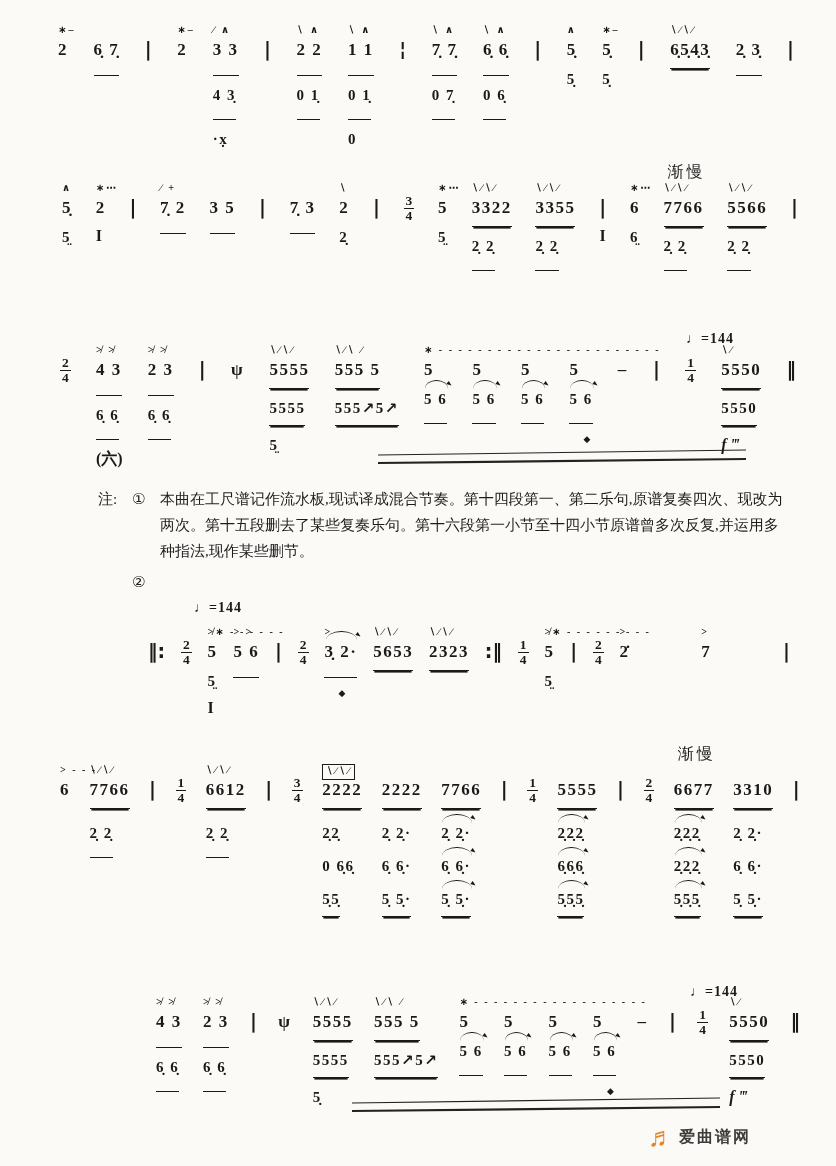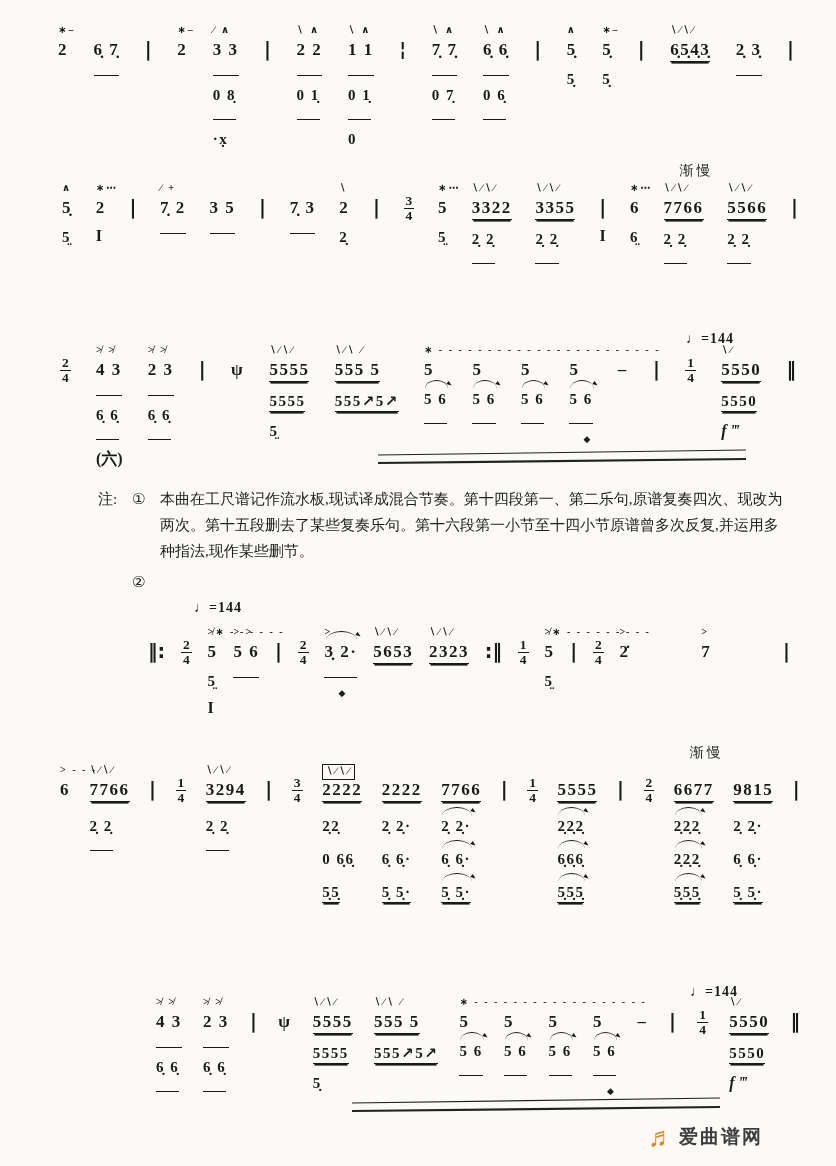--- a/index.html
+++ b/index.html
@@ -10,61 +10,61 @@
   .items{display:flex;justify-content:space-between;align-items:flex-start;}
   .sys1{top:24px;left:58px}   .sys1 .items{width:736px}
   .sys2{top:182px;left:62px}  .sys2 .items{width:736px}
   .sys3{top:344px;left:60px}  .sys3 .items{width:736px}
   .sys4{top:600px;left:148px} .sys4 .items{width:642px;margin-top:26px}
   .sys5{top:764px;left:60px}  .sys5 .items{width:740px}
   .sys6{top:996px;left:156px} .sys6 .items{width:644px}
   .grp{position:relative;padding-top:16px;}
   .m{font-weight:700;font-size:17px;line-height:20px;letter-spacing:1.5px;white-space:pre;min-height:20px;width:max-content;position:relative;}
   .u1{border-bottom:1.6px solid #1a1a1a;padding-bottom:15px;}
-  .u2{border-bottom:1.6px solid #1a1a1a;padding-bottom:1px;box-shadow:0 3px 0 -1.4px #1a1a1a;}
+  .u2{border-bottom:1.6px solid #1a1a1a;padding-bottom:8px;box-shadow:0 3px 0 -1.4px #1a1a1a;}
   .mkr{position:absolute;top:0;left:0;height:14px;font-size:10px;font-weight:700;letter-spacing:2px;white-space:nowrap;color:#141414;z-index:2;}
   .mkr.box{border:1.2px solid #1a1a1a;padding:0 3px;}
   .sub{margin-top:10px;font-weight:700;font-size:15px;line-height:18px;letter-spacing:1.5px;white-space:pre;position:relative;width:max-content;}
   .sys5 .sub{margin-top:15px;}
   .sub.arc::before{content:"";position:absolute;top:-10px;left:1px;right:-1px;height:8px;
      border-top:1.6px solid #161616;border-radius:50% 50% 0 0/100% 100% 0 0;}
   .sub.arc::after{content:"";position:absolute;top:-8px;right:-5px;width:0;height:0;
      border-left:5px solid #161616;border-top:2.5px solid transparent;border-bottom:2.5px solid transparent;transform:rotate(38deg);}
   .m.arcm::before{content:"";position:absolute;top:-11px;left:2px;right:0;height:8px;
      border-top:1.6px solid #161616;border-radius:50% 50% 0 0/100% 100% 0 0;}
   .m.arcm::after{content:"";position:absolute;top:-9px;right:-4px;width:0;height:0;
      border-left:5px solid #161616;border-top:2.5px solid transparent;border-bottom:2.5px solid transparent;transform:rotate(38deg);}
   .barwrap{display:flex;flex-direction:column;align-items:center;}
   .bar{margin-top:15px;font-weight:700;font-size:19px;line-height:21px;letter-spacing:0;font-family:"DejaVu Sans",sans-serif;}
   .ts{margin-top:13px;display:flex;flex-direction:column;align-items:center;font-weight:700;font-size:13.5px;line-height:12px;}
   .ts .n{border-bottom:1.5px solid #1a1a1a;padding:0 2px 1px;}
   .ts .d{padding-top:1px;}
   .sec{margin-top:9px;font-weight:700;font-size:16px;letter-spacing:0;font-family:"Liberation Serif",serif;}
-  .lbl{position:absolute;top:-20px;left:16px;font-size:14px;font-weight:400;letter-spacing:3px;white-space:nowrap;}
+  .lbl{position:absolute;top:-20px;left:4px;font-size:16px;font-weight:400;letter-spacing:3px;white-space:nowrap;}
   .dyn{font-style:italic;letter-spacing:0;font-size:16px;}
   .dia{font-size:9px;letter-spacing:0;margin-top:6px;margin-left:14px;}
   .tempo{position:absolute;font-weight:700;font-size:14px;letter-spacing:1px;font-family:Liberation Serif, serif;white-space:nowrap;}
   .sys3 .tempo{left:626px;top:-13px}
   .sys4 .tempo{left:46px;top:0}
   .sys6 .tempo{left:534px;top:-12px}
   .cresc{position:absolute;}
   .sys3 .cresc{left:318px;top:104px}
   .sys6 .cresc{left:196px;top:100px}
   .sp{flex:none;}
   
   .notes{position:absolute;left:98px;top:486px;width:694px;font-size:15px;line-height:26px;color:#1d1d1d;}
   .notes-prefix{position:absolute;left:0;top:0;}
   .note-list{margin:0;padding:0 0 0 34px;list-style:none;}
   .note-item{position:relative;padding-left:28px;}
   .note-item + .note-item{margin-top:5px;}
   .note-no{position:absolute;left:0;top:0;}
   
   .watermark{position:absolute;left:648px;top:1122px;display:flex;align-items:center;gap:4px;cursor:pointer;}
   .wm-icon{font-size:27px;line-height:30px;}
-  .wm-text{font-size:19px;font-weight:700;letter-spacing:2px;}
+  .wm-text{font-size:16px;font-weight:700;letter-spacing:2px;}
 </style>
 </head>
 <body>
 
 <div class="page" style="background: rgb(251, 250, 247); color: rgb(26, 26, 26);">
 
   <div>
       <div class="system sys1">
         <div class="items">
           <div class="grp">
@@ -77,21 +77,21 @@
           <div class="barwrap">
             <div class="bar">|</div>
           </div>
           <div class="grp">
             <div class="mkr">∗–</div>
             <div class="m u0">2</div>
           </div>
           <div class="grp">
             <div class="mkr">∕ ∧</div>
             <div class="m u1">3 3</div>
-            <div class="sub u1">0 8̣</div>
+            <div class="sub u1">4 3̣</div>
             <div class="sub u0">·x̣</div>
           </div>
           <div class="barwrap">
             <div class="bar">|</div>
           </div>
           <div class="grp">
             <div class="mkr">∖ ∧</div>
             <div class="m u1">2 2</div>
             <div class="sub u1">0 1̣</div>
           </div>
@@ -387,21 +387,21 @@
           </div>
           <div class="barwrap">
             <div class="bar">|</div>
           </div>
           <div class="ts">
             <div class="n">1</div>
             <div class="d">4</div>
           </div>
           <div class="grp">
             <div class="mkr">∖∕∖∕</div>
-            <div class="m u2">3294</div>
+            <div class="m u2">6612</div>
             <div class="sub u1">2̣ 2̣</div>
           </div>
           <div class="barwrap">
             <div class="bar">|</div>
           </div>
           <div class="ts">
             <div class="n">3</div>
             <div class="d">4</div>
           </div>
           <div class="grp">
@@ -444,21 +444,21 @@
             <div class="d">4</div>
           </div>
           <div class="grp">
             <div class="lbl">渐慢</div>
             <div class="m u2">6677</div>
             <div class="sub u0 arc">2̣2̣2̣</div>
             <div class="sub u0 arc">2̣2̣2̣</div>
             <div class="sub u2 arc">5̣5̣5̣</div>
           </div>
           <div class="grp">
-            <div class="m u2">9815</div>
+            <div class="m u2">3310</div>
             <div class="sub u0">2̣ 2̣·</div>
             <div class="sub u0">6̣ 6̣·</div>
             <div class="sub u2">5̣ 5̣·</div>
           </div>
           <div class="barwrap">
             <div class="bar">|</div>
           </div>
         </div>
       </div>
       <div class="system sys6">

